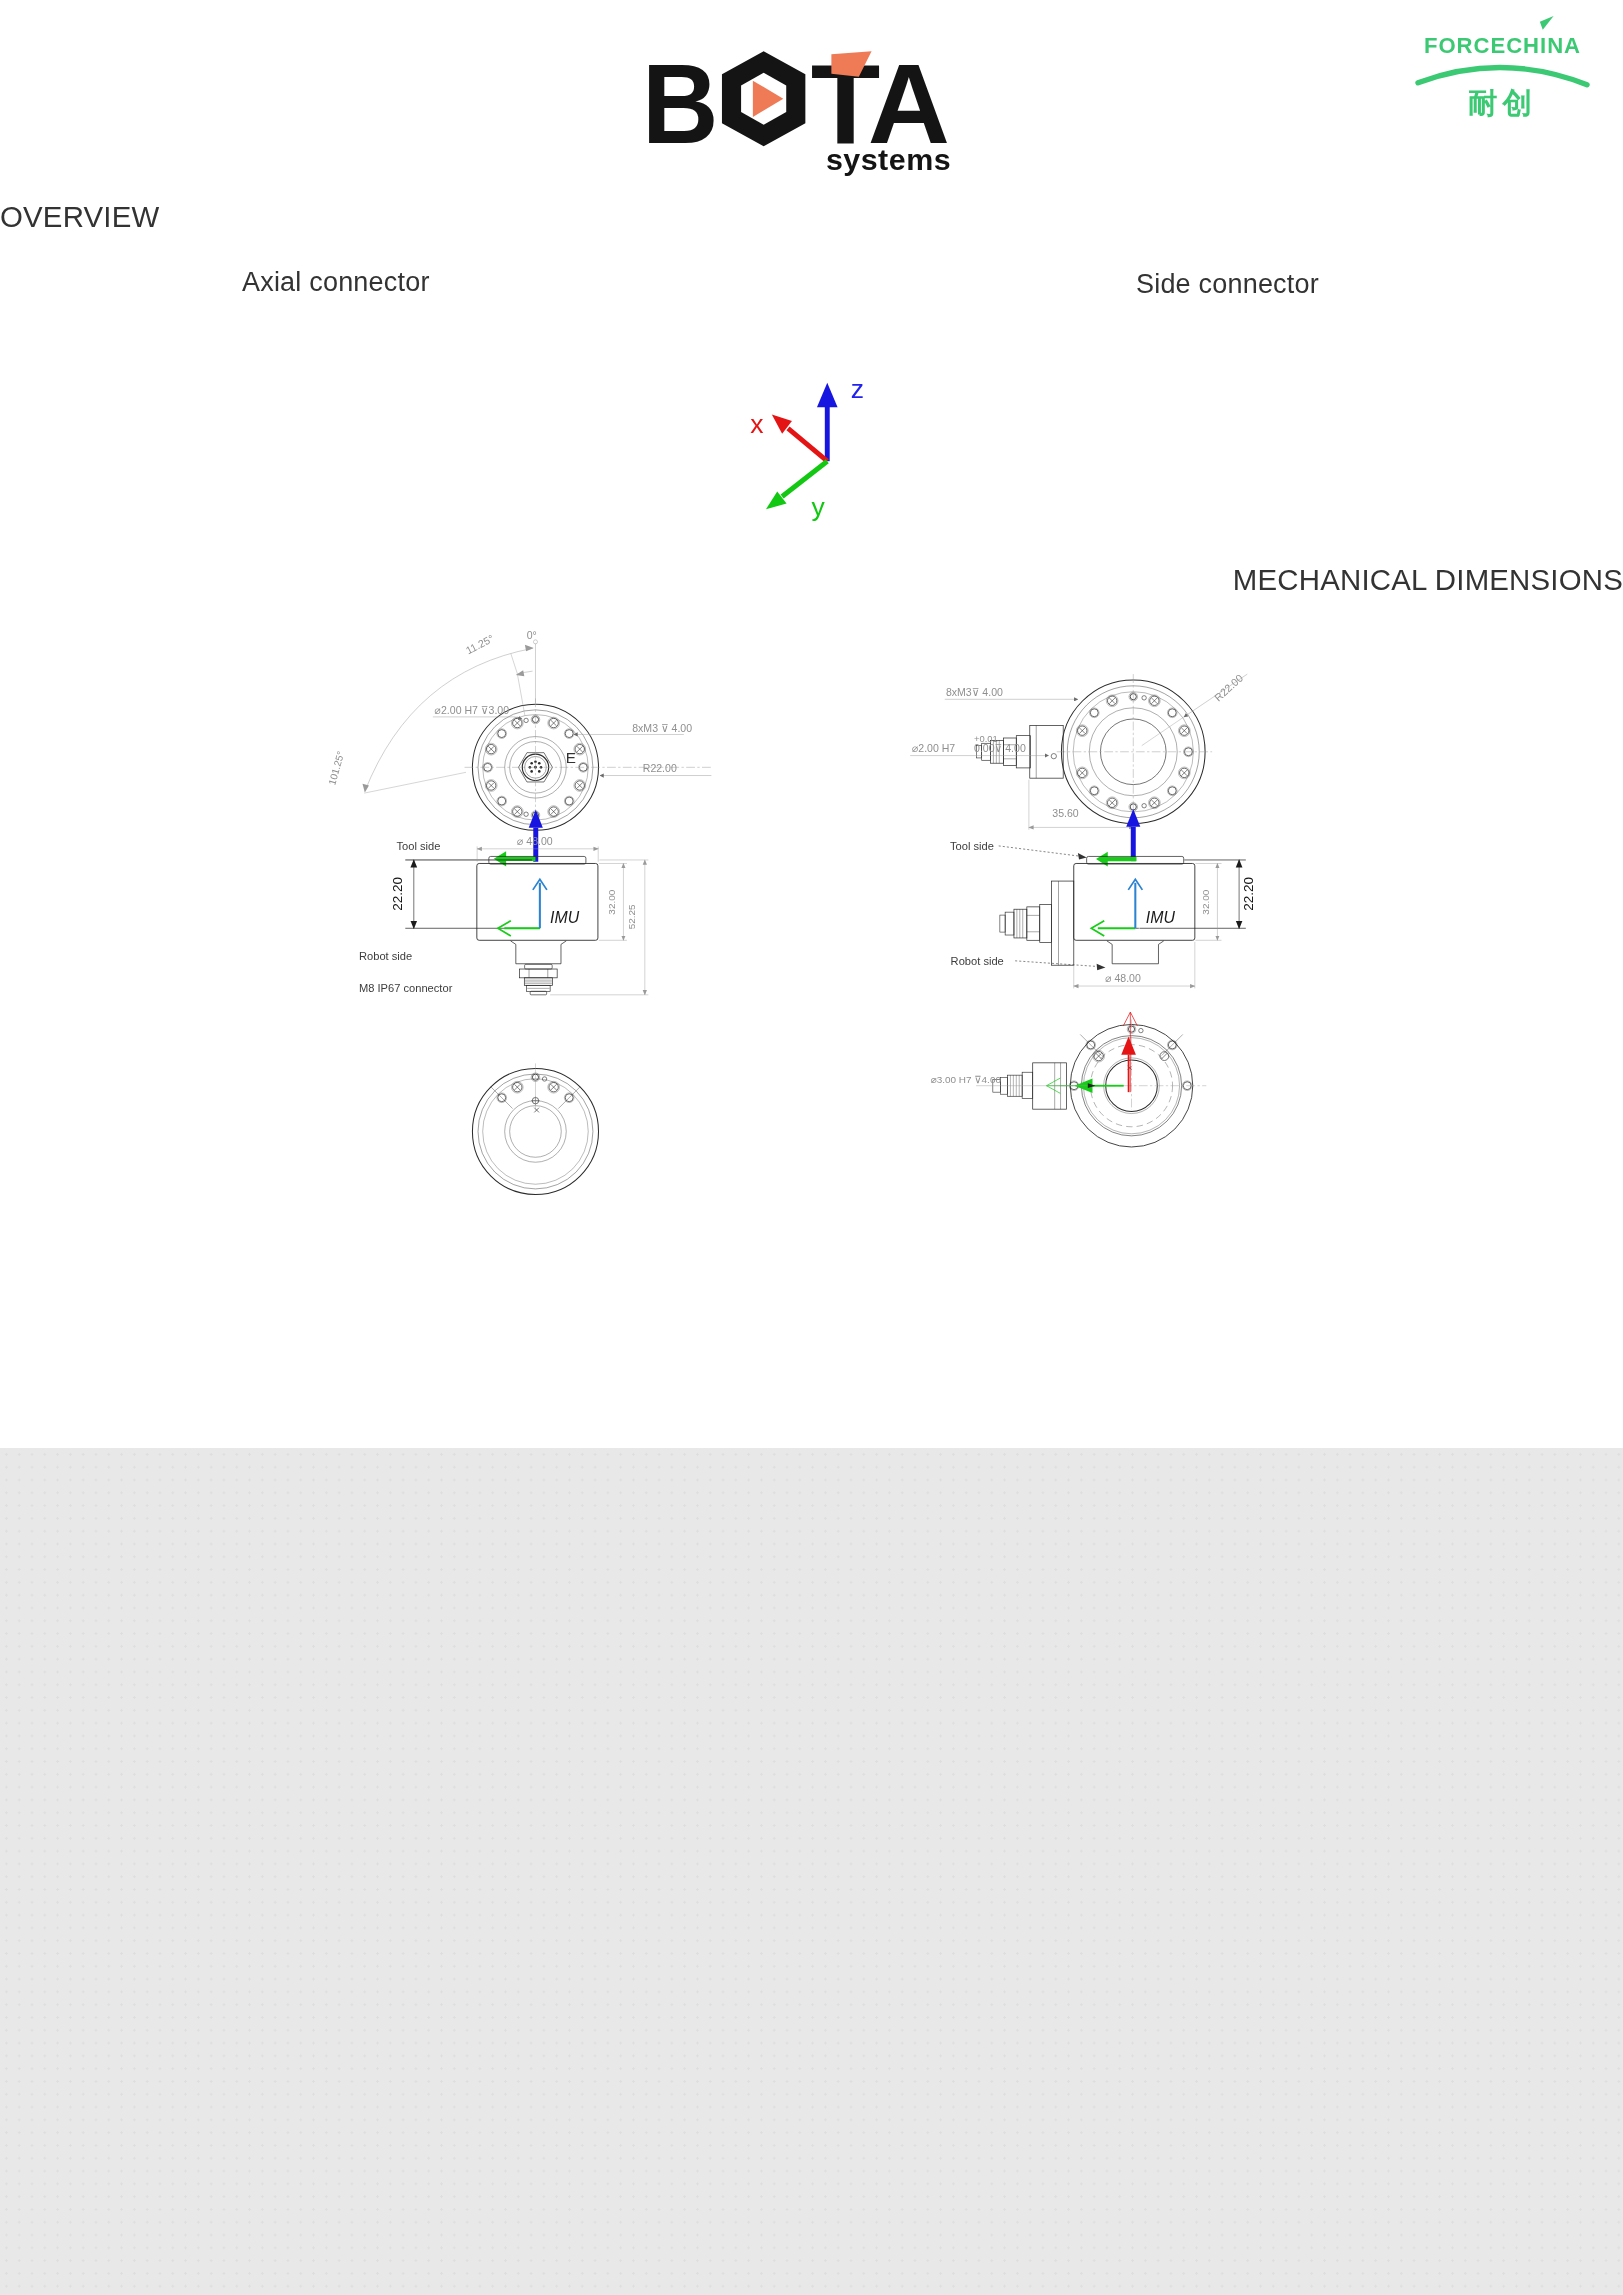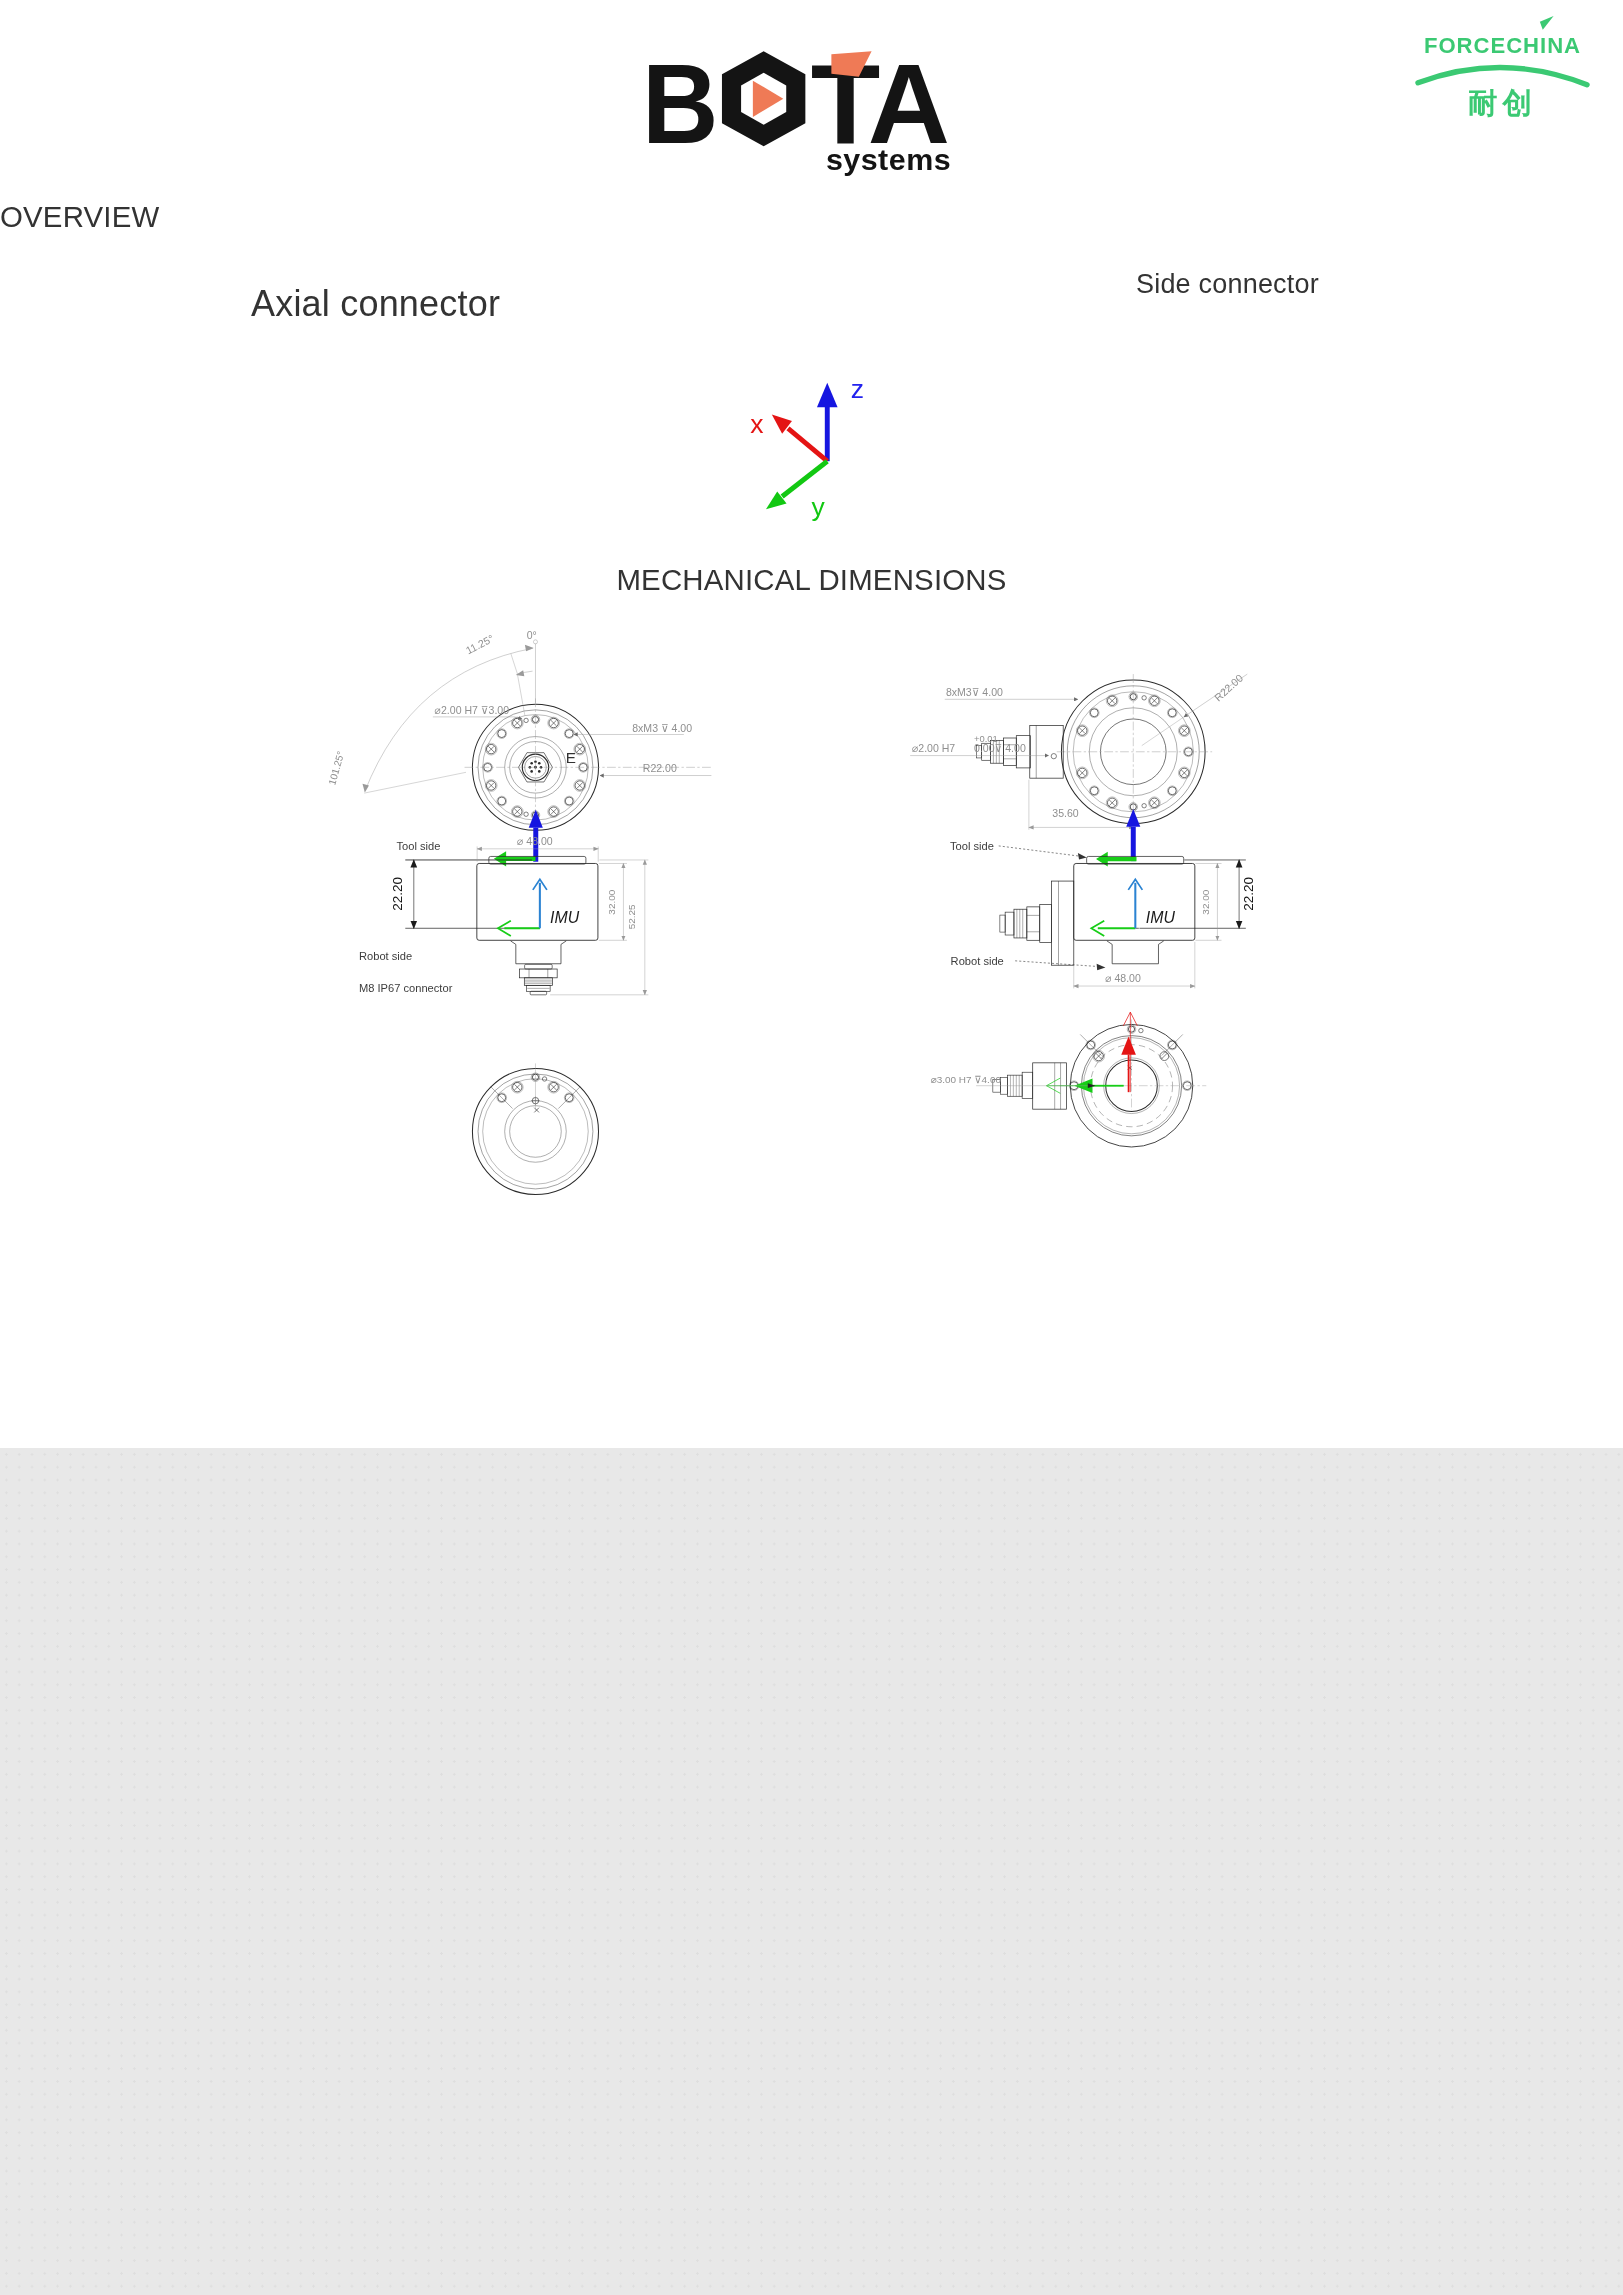--- a/index.html
+++ b/index.html
@@ -1,22 +1,22 @@
 <!DOCTYPE html>
 <html style="font-size:7.9px"><head>
 <meta charset="utf-8">
 <style>
   html,body{margin:0;padding:0;background:#fff;}
   #page{position:relative;width:1623px;height:2295px;background:#ffffff;overflow:hidden;
         font-family:"Liberation Sans","DejaVu Sans",sans-serif;}
   .abs{position:absolute;}
   .heading{color:#333;letter-spacing:0.2px;}
   #overview{top:200px;left:0;width:1623px;font-size:29.4px;}
-  #mech{top:563px;left:0;width:1623px;text-align:center;font-size:29.4px;}
-  #axial-title{top:267px;left:251px;font-size:36px;margin-top:16px;}
+  #mech{top:563px;left:0;width:1623px;text-align:right;font-size:29.4px;}
+  #axial-title{top:267px;left:242px;font-size:27px;}
   #side-title{top:269px;left:1136px;font-size:27px;}
   #gray-footer{top:1448px;left:0;width:1623px;height:848px;background:#e8e8e8;z-index:6;
      background-image:radial-gradient(#dedede 1px, transparent 1px);background-size:12.8px 12.8px;}
   svg{position:absolute;}
   svg text{font-family:"Liberation Sans","DejaVu Sans",sans-serif;}
   .dim{fill:#8f8f8f;font-size:36px;}
   .dimS{fill:#8f8f8f;font-size:34px;}
   .lbl{fill:#3d3d3d;font-size:38px;}
   .big{fill:#151515;font-size:46px;}
   .imu{fill:#1b1b1b;font-size:54px;font-style:italic;}

